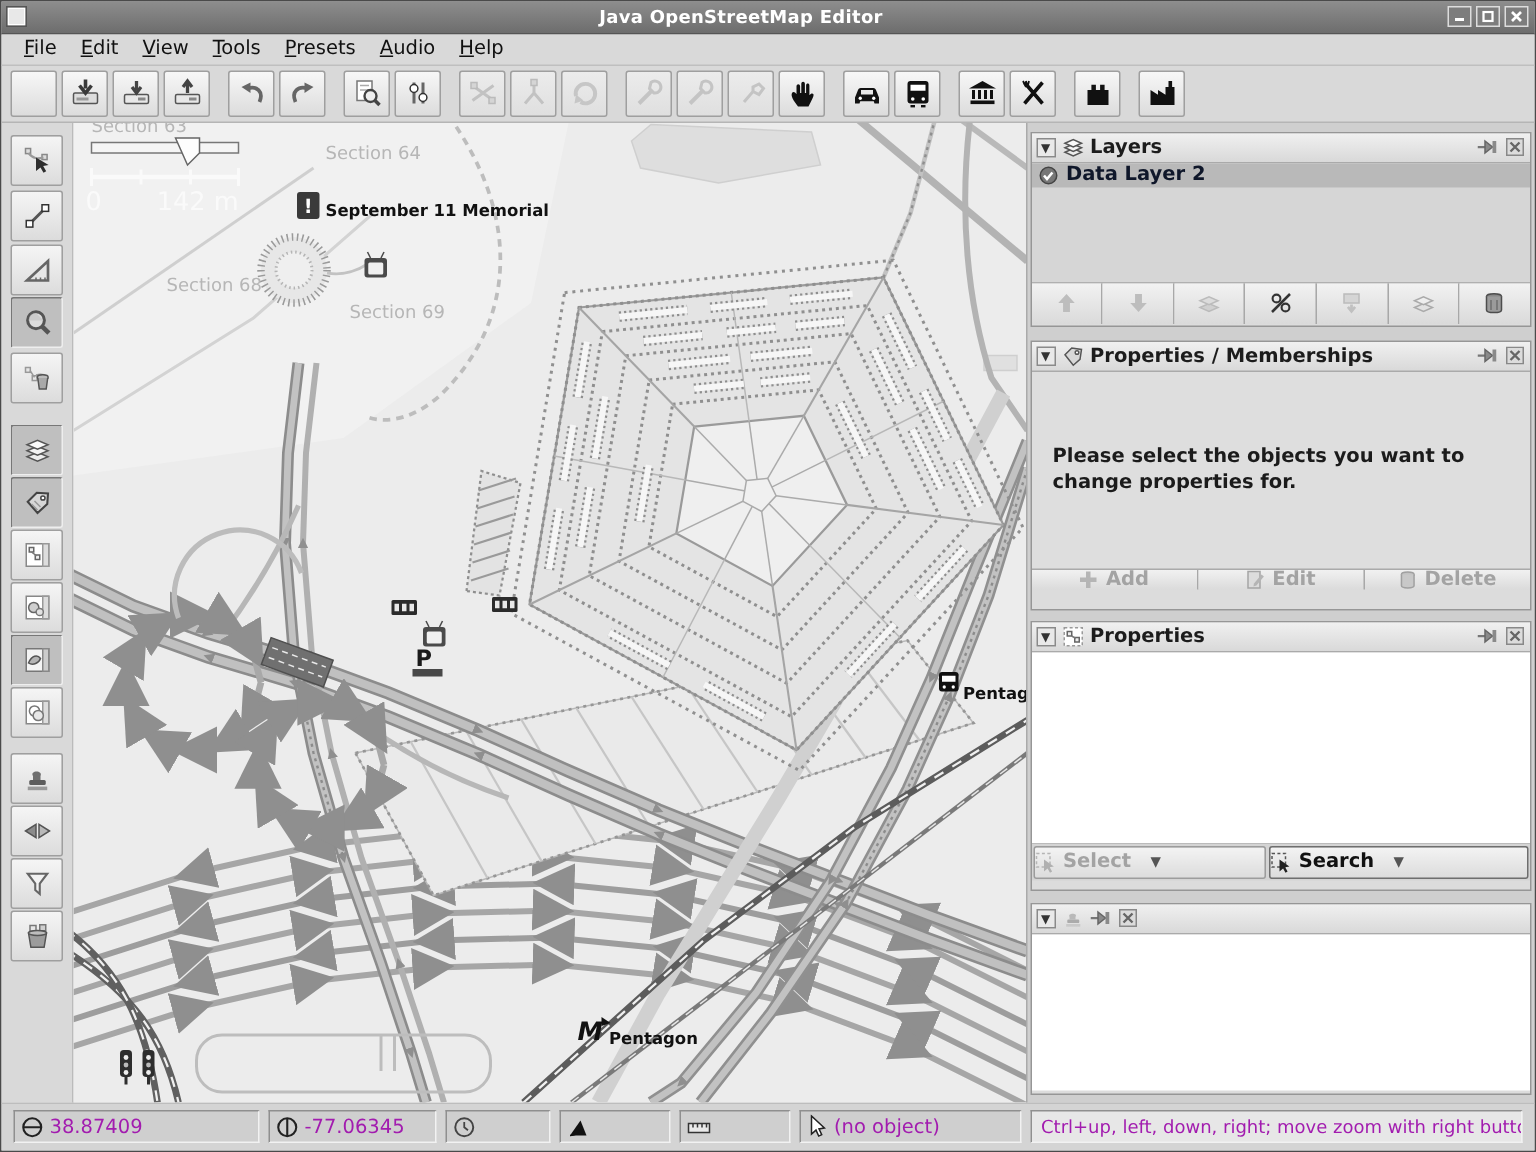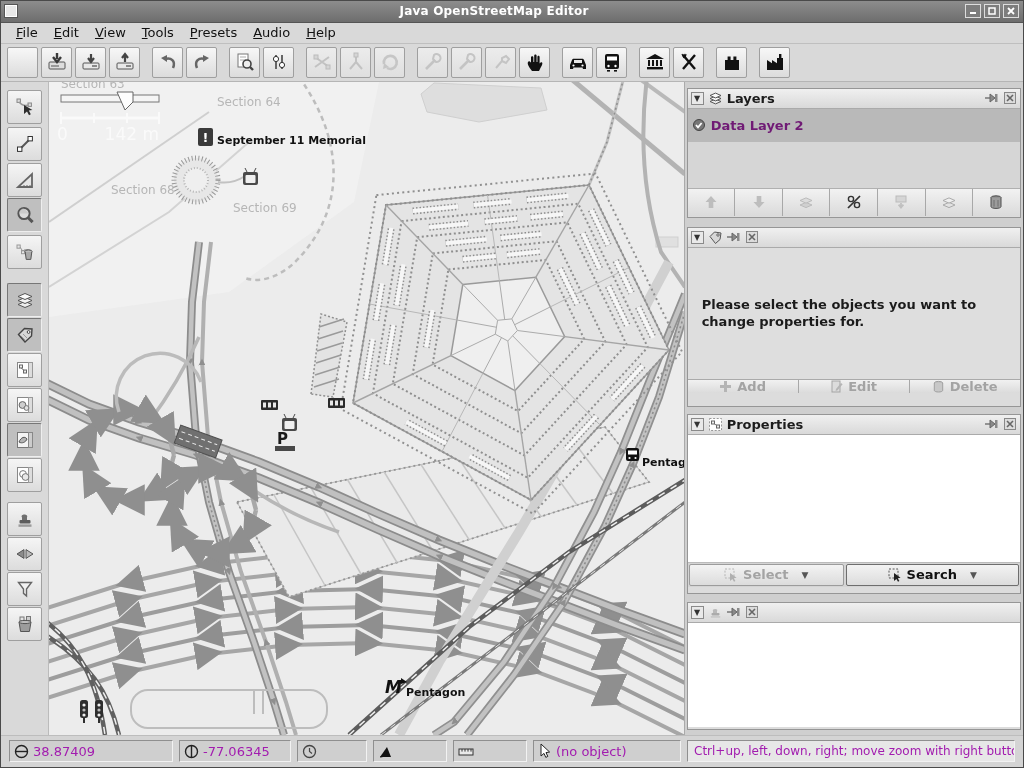--- a/index.html
+++ b/index.html
@@ -46,36 +46,36 @@
   .panels { width:340px; background:#cfcfcf; position:relative; border-left:1px solid #aaa; }
   .panel { position:absolute; left:2px; width:334px; border:1px solid #969696; background:#dcdcdc; }
   .phead { height:20px; display:flex; align-items:center; gap:4px; padding:0 3px;
            background:linear-gradient(#f0f0f0,#d9d9d9); border-bottom:1px solid #aaa; }
   .collapse { width:13px; height:13px; border:1px solid #8a8a8a; background:#e9e9e9; display:flex;
               align-items:center; justify-content:center; font-size:8px; color:#333; }
   .ptitle { flex:1; font-size:13px; font-weight:bold; color:#1c1c1c; }
   .pico { width:15px; height:15px; display:flex; align-items:center; justify-content:center; }
   .hbtn { width:14px; height:13px; display:flex; align-items:center; justify-content:center; }
   .playerslist { height:80px; background:#d6d6d6; border-bottom:1px solid #b0b0b0; }
-  .lrow { height:33px; background:#b9b9b9; display:flex; align-items:center; gap:5px; padding:0 4px;
-          font-size:13px; font-weight:bold; color:#701a75; }
+  .lrow { height:16px; background:#b9b9b9; display:flex; align-items:center; gap:5px; padding:0 4px;
+          font-size:13px; font-weight:bold; color:#0f172a; }
   .ltools { height:27px; display:flex; }
   .ltb { flex:1; border-right:1px solid #a8a8a8; background:linear-gradient(#f2f2f2,#dadada);
          display:flex; align-items:center; justify-content:center; }
   .ltb:last-child { border-right:none; }
   .pbody-msg { height:131px; display:flex; align-items:center; padding:0 14px;
                font-size:13px; font-weight:600; color:#1b1b1b; line-height:1.35; background:#dedede; }
   .btnrow { height:14px; display:flex; border-top:1px solid #aaa; }
   .pbtn { flex:1; display:flex; align-items:center; justify-content:center; gap:5px;
           border-right:1px solid #a8a8a8; background:linear-gradient(#f1f1f1,#dbdbdb);
           font-size:13px; font-weight:bold; color:#a3a3a3; }
   .pbtn:last-child { border-right:none; }
   .whitebody { background:#fff; border-bottom:1px solid #bbb; }
   .selbtns { height:24px; display:flex; gap:2px; padding:1px; background:#d4d4d4; }
-  .selbtn { flex:1; display:flex; align-items:center; justify-content:center; gap:5px;
+  .selbtn { flex:1; display:flex; align-items:center; justify-content:flex-start; gap:5px;
             border:1px solid #9c9c9c; border-radius:2px; background:linear-gradient(#f3f3f3,#dcdcdc);
             font-size:13px; font-weight:bold; }
   .selbtn .caret { margin-left:8px; font-size:9px; color:#555; }
   .dis { color:#a3a3a3; }
   .ena { color:#111; border-color:#6e6e6e; }
 
   
   .statusbar { height:33px; background:#d4d4d4; border-top:1px solid #bdbdbd; display:flex;
                align-items:center; padding:0 8px; gap:6px; }
   .sfield { height:22px; background:#cfcfcf; border:1px solid; border-color:#8f8f8f #f2f2f2 #f2f2f2 #8f8f8f;
@@ -740,20 +740,21 @@
 
       <div class="panel" style="top:145px; height:180px;">
         <div class="phead">
           <div class="collapse">▼</div>
           <div class="pico">
               <svg width="15" height="15">
                 <path d="M2,6.5 L6.5,2 L13,3 L12,9.5 L7.5,13.5 Z" fill="#d7d7d7" stroke="#555"></path>
                 <circle cx="10" cy="5" r="1.2" fill="#fff" stroke="#555"></circle>
               </svg>
             </div>
+          <div class="ptitle">Properties / Memberships</div>
           <div class="hbtn">
               <svg width="13" height="12">
                 <line x1="0" y1="6" x2="5" y2="6" stroke="#777" stroke-width="1.5"></line>
                 <path d="M5,2 l5,4 -5,4 z" fill="#8a8a8a" stroke="#666"></path>
                 <rect x="10" y="2" width="2.5" height="8" fill="#8a8a8a"></rect>
               </svg>
             </div>
           <div class="hbtn">
               <svg width="12" height="12">
                 <rect x="0.5" y="0.5" width="11" height="11" fill="#dcdcdc" stroke="#888"></rect>

